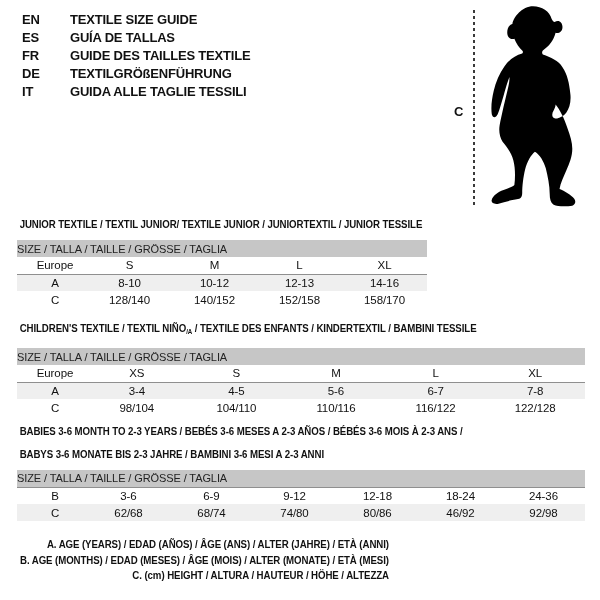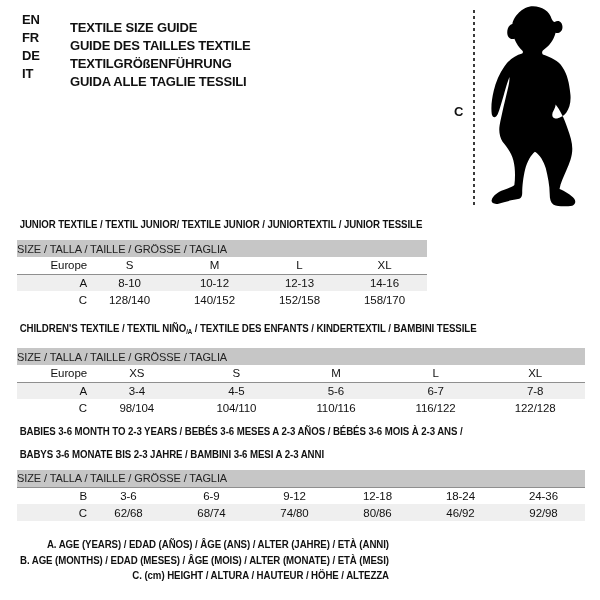--- a/index.html
+++ b/index.html
@@ -10,21 +10,21 @@
     color: #111111;
     position: relative;
     overflow: hidden;
   }
   .page { position: absolute; inset: 0; background: #fff; border-radius: 14px; }
 
   
   .lang-list { position: absolute; left: 22px; top: 11px; }
   .lang-row { display: flex; height: 18px; line-height: 18px; }
   .lang-code { width: 48px; font-size: 13px; font-weight: bold; letter-spacing: -0.2px; }
-  .lang-label { font-size: 13px; font-weight: bold; letter-spacing: -0.2px; white-space: nowrap; margin-top: 8px; }
+  .lang-label { font-size: 13px; font-weight: bold; letter-spacing: -0.2px; white-space: nowrap; }
 
   
   .figure { position: absolute; left: 440px; top: 0; width: 160px; height: 215px; }
   .measure-line {
     position: absolute; left: 33px; top: 10px; width: 2px; height: 196px;
     background: repeating-linear-gradient(to bottom, #3a3a3a 0 3px, transparent 3px 6px);
   }
   .measure-label {
     position: absolute; left: 14px; top: 104px;
     font-size: 13px; font-weight: bold;
@@ -51,21 +51,21 @@
 
   table.size-table th {
     background: #c6c6c6; height: 17px;
     font-size: 11px; font-weight: normal; color: #222;
     text-align: left; letter-spacing: -0.1px;
   }
   table.size-table td {
     height: 17px; font-size: 11.5px; text-align: center;
     letter-spacing: -0.1px; padding: 0;
   }
-  table.size-table td.lbl { text-align: right; padding-left: 6px; margin-left: 20px; }
+  table.size-table td.lbl { text-align: center; padding-left: 6px; margin-left: 20px; }
   col.c-label { width: 70px; }
   tr.row-divider td { border-bottom: 1px solid #8f8f8f; }
   th.bar-divider { border-bottom: 1px solid #8f8f8f; }
   tr.row-alt td { background: #efefef; }
 
   
   .notes { position: absolute; left: 20px; top: 537px; text-align: right; }
   .note-line {
     font-size: 11px; font-weight: bold; line-height: 15.5px;
     white-space: nowrap; letter-spacing: -0.1px;
@@ -74,20 +74,24 @@
 </style>
 </head>
 <body>
 
 <div class="page">
 
   <div class="lang-list">
     <div class="lang-row">
       <span class="lang-code">EN</span>
       <span class="lang-label">TEXTILE SIZE GUIDE</span>
+    </div>
+    <div class="lang-row">
+      <span class="lang-code">ES</span>
+      <span class="lang-label">GUÍA DE TALLAS</span>
     </div>
     <div class="lang-row">
       <span class="lang-code">FR</span>
       <span class="lang-label">GUIDE DES TAILLES TEXTILE</span>
     </div>
     <div class="lang-row">
       <span class="lang-code">DE</span>
       <span class="lang-label">TEXTILGRÖßENFÜHRUNG</span>
     </div>
     <div class="lang-row">

